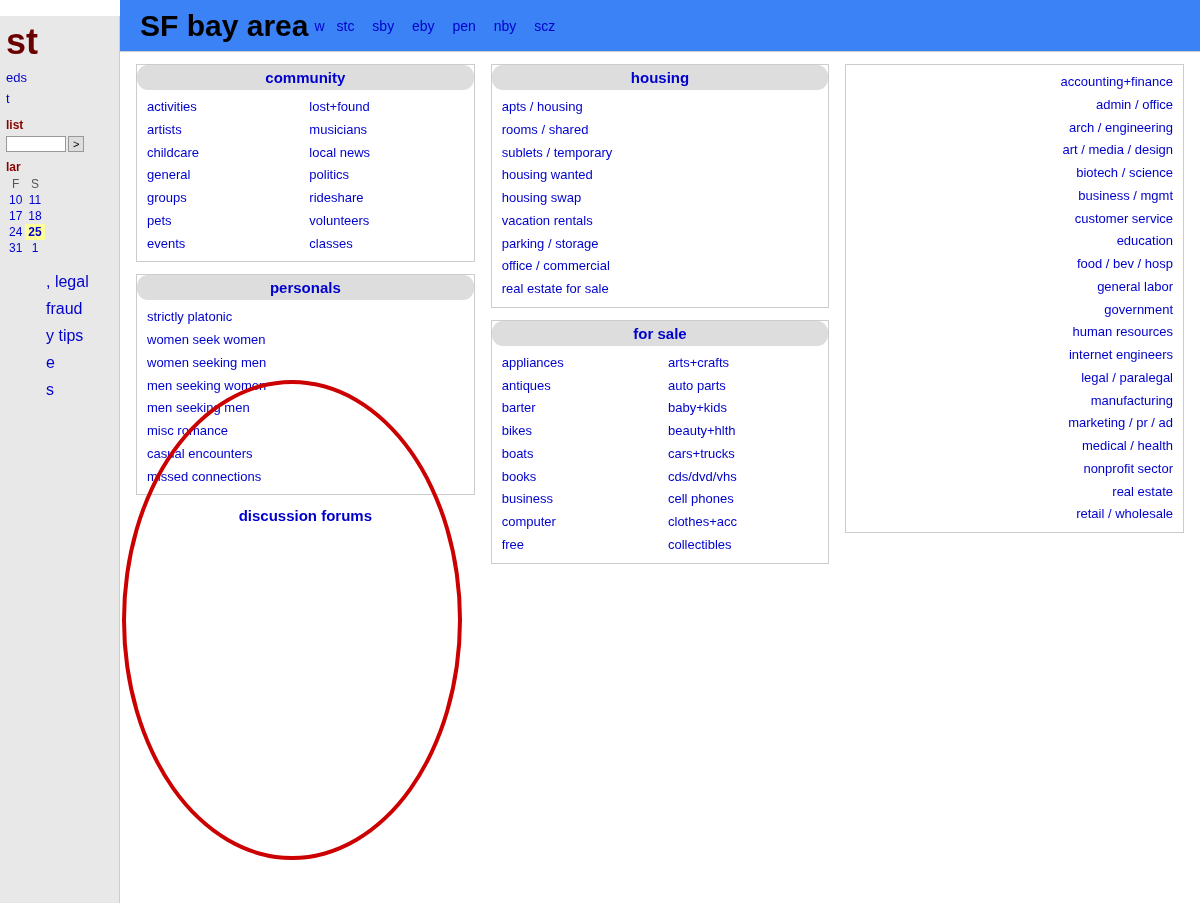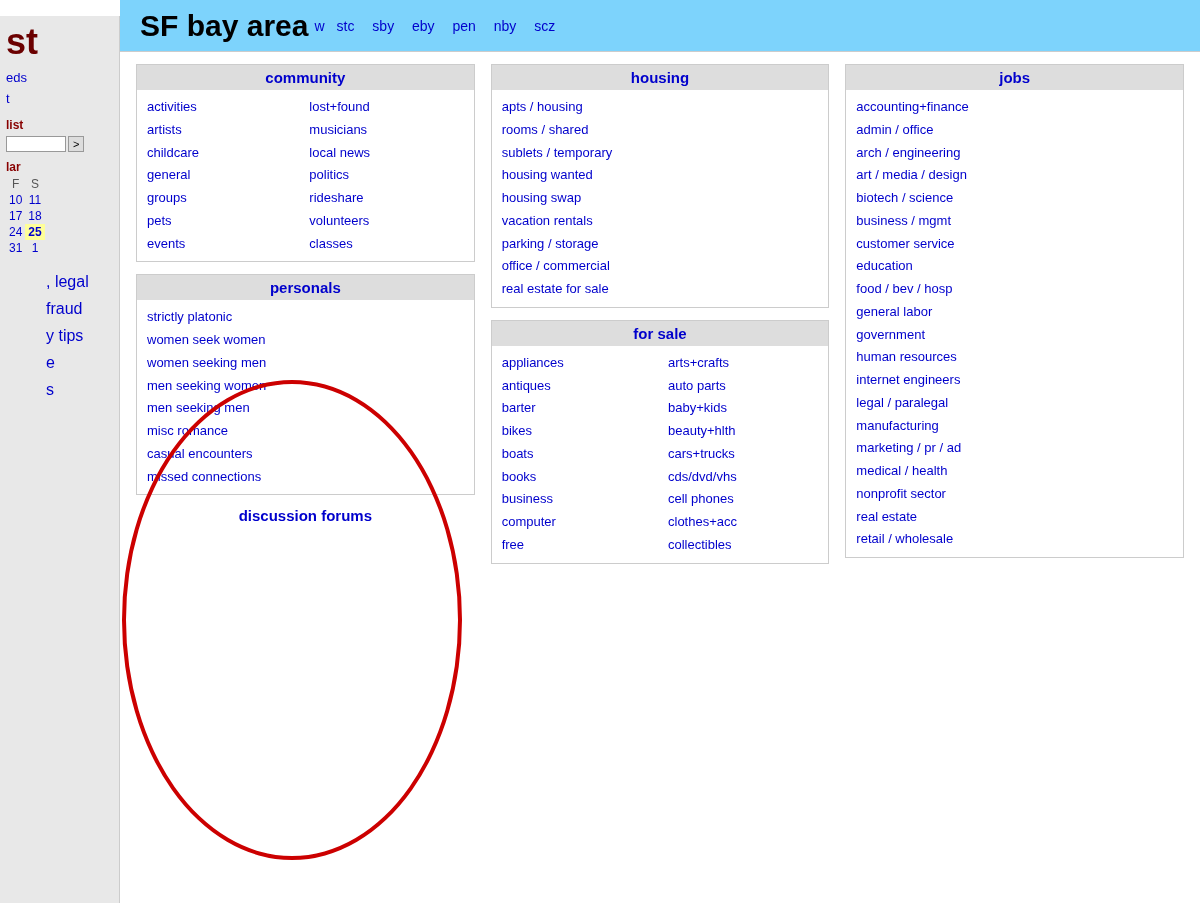--- a/index.html
+++ b/index.html
@@ -106,21 +106,21 @@
       line-height: 1.7;
     }
 
     
     #header {
       position: absolute;
       left: 120px;
       top: 0;
       right: 0;
       height: 52px;
-      background: #7dd3fc;
+      background: #3b82f6;
       border-bottom: 1px solid #ccc;
       display: flex;
       align-items: center;
       padding: 0 20px;
     }
     .header-title {
       font-size: 30px;
       font-weight: bold;
       color: #000;
       margin-right: 6px;
@@ -161,20 +161,21 @@
       margin-bottom: 12px;
       background: #fff;
     }
     .section-header {
       background: #ddd;
       text-align: center;
       padding: 4px 0;
       font-weight: bold;
       font-size: 15px;
       color: #00c;
+      border-radius: 11px;
     }
     .section-body {
       padding: 6px 10px;
     }
 
     
     .community-grid {
       display: grid;
       grid-template-columns: 1fr 1fr;
       gap: 0 8px;
@@ -210,20 +211,21 @@
       line-height: 1.75;
     }
 
     
     .jobs-list a {
       display: block;
       color: #00c;
       text-decoration: none;
       font-size: 13px;
       line-height: 1.75;
+      text-align: right;
     }
 
     
     .personals-list a {
       display: block;
       color: #00c;
       text-decoration: none;
       font-size: 13px;
       line-height: 1.75;
     }
@@ -403,21 +405,20 @@
             <a href="#">clothes+acc</a>
             <a href="#">collectibles</a>
           </div>
         </div>
       </div>
     </div>
   </div>
 
   <div class="col">
     <div class="section-box">
-      <div class="section-header">jobs</div>
       <div class="section-body">
         <div class="jobs-list">
           <a href="#">accounting+finance</a>
           <a href="#">admin / office</a>
           <a href="#">arch / engineering</a>
           <a href="#">art / media / design</a>
           <a href="#">biotech / science</a>
           <a href="#">business / mgmt</a>
           <a href="#">customer service</a>
           <a href="#">education</a>

